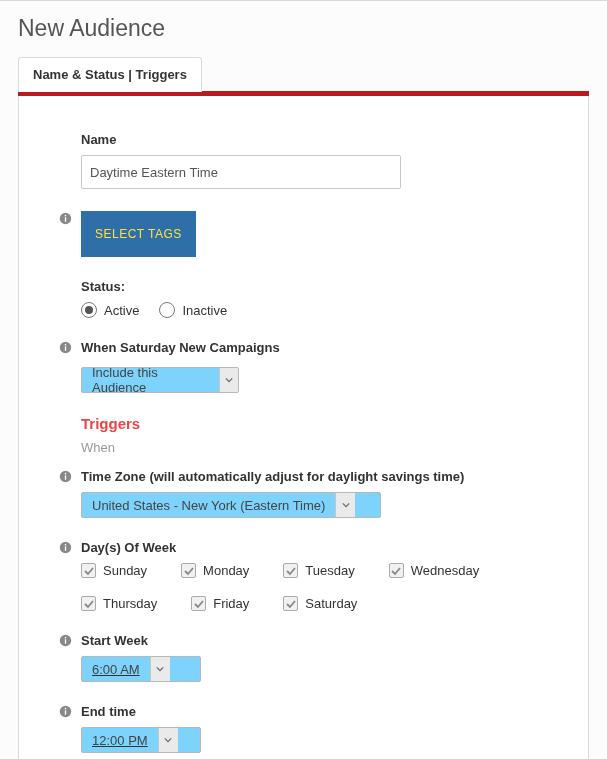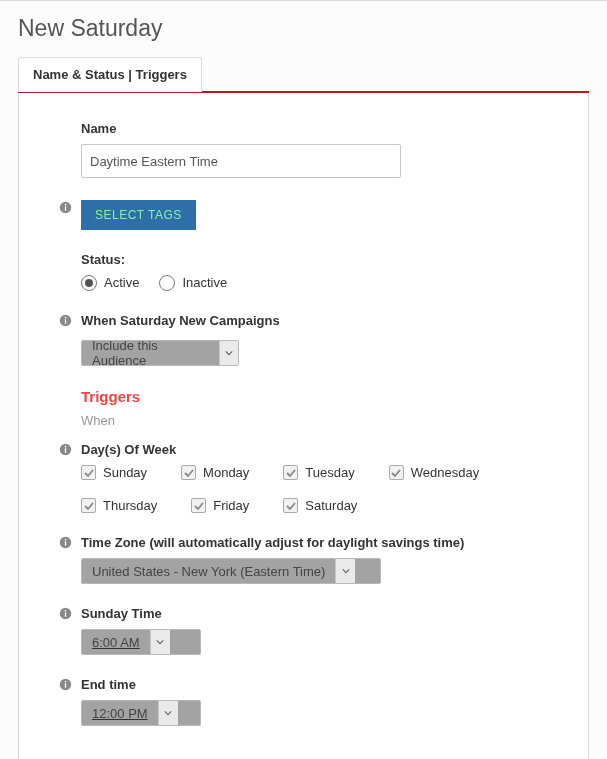--- a/index.html
+++ b/index.html
@@ -14,21 +14,21 @@
     border-top: 1px solid #d9d9d9;
     padding: 10px 18px 30px 18px;
   }
   .page-title {
     font-size: 23px;
     font-weight: 400;
     color: #555;
     margin: 4px 0 14px 0;
   }
   .tab-strip {
-    border-bottom: 2px solid #b91c1c;
+    border-bottom: 5px solid #b91c1c;
     position: relative;
   }
   .tab {
     display: inline-block;
     background: #fff;
     border: 1px solid #d9d9d9;
     border-bottom: 1px solid #fff;
     border-radius: 3px 3px 0 0;
     padding: 9px 14px;
     font-size: 13px;
@@ -41,20 +41,21 @@
   .panel {
     background: #fff;
     border: 1px solid #d9d9d9;
     border-top: none;
     padding: 28px 0 24px 24px;
   }
   .row {
     position: relative;
     padding-left: 38px;
     margin-bottom: 22px;
+    margin-top: 8px;
   }
   .row.tight { margin-bottom: 14px; }
   .info-col {
     position: absolute;
     left: 16px;
     top: 1px;
     width: 16px;
     text-align: center;
   }
   .info-col svg { display:block; }
@@ -69,43 +70,43 @@
     height: 28px;
     border: 1px solid #c7c7c7;
     border-radius: 2px;
     padding: 16px 8px;
     font-size: 13px;
     color: #555;
     background: #fff;
   }
   .btn-primary {
     background: #2f6fa7;
-    color: #86efac;
+    color: #fde047;
     font-size: 12px;
     letter-spacing: 0.5px;
     font-weight: 500;
     border: none;
-    padding: 8px 14px;
+    padding: 16px 14px;
     cursor: pointer;
   }
   .radio-row { display:flex; gap:20px; align-items:center; }
   .radio {
-    display:flex; align-items:flex-start; gap:7px; font-size:13px; color:#333;
+    display:flex; align-items:center; gap:7px; font-size:13px; color:#333;
     cursor:pointer;
   }
   .radio-circle {
     width:16px; height:16px; border:1.5px solid #777; border-radius:50%;
     display:flex; align-items:center; justify-content:center; background:#fff;
   }
   .radio-circle.checked::after {
     content:""; width:8px; height:8px; background:#555; border-radius:50%;
   }
   .select {
     display:inline-flex; align-items:stretch;
-    border:1px solid #b8b8b8; border-radius:2px; background:#a3a3a3;
+    border:1px solid #b8b8b8; border-radius:2px; background:#7dd3fc;
     height:26px; cursor:pointer;
   }
   .select .sel-text {
     padding:0 10px; font-size:13px; color:#444; display:flex; align-items:center;
   }
   .select .sel-btn {
     width:20px; background:#eaeaea; border-left:1px solid #c7c7c7;
     display:flex; align-items:center; justify-content:center;
   }
   .select .sel-btn svg { width:8px; height:8px; }
@@ -126,21 +127,21 @@
   .chk-box {
     width:15px; height:15px; border:1px solid #aaa; border-radius:2px;
     background:#f1f1f1; display:flex; align-items:center; justify-content:center;
   }
   .chk-box svg { width:10px; height:10px; }
 </style>
 </head>
 <body>
 
 <div class="page">
-  <div class="page-title">New Saturday</div>
+  <div class="page-title">New Audience</div>
 
   <div class="tab-strip">
     <div class="tab">Name &amp; Status | Triggers</div>
   </div>
 
   <div class="panel">
 
     <div class="row">
       <div class="label">Name</div>
       <input class="text-input" type="text" value="Daytime Eastern Time" style="">
@@ -196,109 +197,109 @@
     </div>
 
     <div class="row">
       <span class="info-col">
         <svg viewBox="0 0 16 16" width="13" height="13" fill="#888">
             <circle cx="8" cy="8" r="7"></circle>
             <rect x="7.2" y="6.5" width="1.6" height="5.5" fill="#fff"></rect>
             <circle cx="8" cy="4.5" r="1" fill="#fff"></circle>
           </svg>
       </span>
-      <div class="label">Day(s) Of Week</div>
-      <div class="days" id="days-group">
-          <label class="chk">
-            <span class="chk-box">
-              <svg viewBox="0 0 10 10">
-                <path d="M1 5 L4 8 L9 2" fill="none" stroke="#888" stroke-width="1.8"></path>
-              </svg>
-            </span>
-            <span>Sunday</span>
-          </label>
-          <label class="chk">
-            <span class="chk-box">
-              <svg viewBox="0 0 10 10">
-                <path d="M1 5 L4 8 L9 2" fill="none" stroke="#888" stroke-width="1.8"></path>
-              </svg>
-            </span>
-            <span>Monday</span>
-          </label>
-          <label class="chk">
-            <span class="chk-box">
-              <svg viewBox="0 0 10 10">
-                <path d="M1 5 L4 8 L9 2" fill="none" stroke="#888" stroke-width="1.8"></path>
-              </svg>
-            </span>
-            <span>Tuesday</span>
-          </label>
-          <label class="chk">
-            <span class="chk-box">
-              <svg viewBox="0 0 10 10">
-                <path d="M1 5 L4 8 L9 2" fill="none" stroke="#888" stroke-width="1.8"></path>
-              </svg>
-            </span>
-            <span>Wednesday</span>
-          </label>
-          <label class="chk">
-            <span class="chk-box">
-              <svg viewBox="0 0 10 10">
-                <path d="M1 5 L4 8 L9 2" fill="none" stroke="#888" stroke-width="1.8"></path>
-              </svg>
-            </span>
-            <span>Thursday</span>
-          </label>
-          <label class="chk">
-            <span class="chk-box">
-              <svg viewBox="0 0 10 10">
-                <path d="M1 5 L4 8 L9 2" fill="none" stroke="#888" stroke-width="1.8"></path>
-              </svg>
-            </span>
-            <span>Friday</span>
-          </label>
-          <label class="chk">
-            <span class="chk-box">
-              <svg viewBox="0 0 10 10">
-                <path d="M1 5 L4 8 L9 2" fill="none" stroke="#888" stroke-width="1.8"></path>
-              </svg>
-            </span>
-            <span>Saturday</span>
-          </label>
-        </div>
-    </div>
-
-    <div class="row">
-      <span class="info-col">
-        <svg viewBox="0 0 16 16" width="13" height="13" fill="#888">
-            <circle cx="8" cy="8" r="7"></circle>
-            <rect x="7.2" y="6.5" width="1.6" height="5.5" fill="#fff"></rect>
-            <circle cx="8" cy="4.5" r="1" fill="#fff"></circle>
-          </svg>
-      </span>
       <div class="label">Time Zone (will automatically adjust for daylight savings time)</div>
       <div class="select w-tz">
         <span class="sel-text">United States - New York (Eastern Time)</span>
         <span class="sel-btn">
           <svg viewBox="0 0 10 10">
               <path d="M1 3 L5 7 L9 3" fill="none" stroke="#666" stroke-width="1.5"></path>
             </svg>
         </span>
       </div>
     </div>
 
     <div class="row">
       <span class="info-col">
         <svg viewBox="0 0 16 16" width="13" height="13" fill="#888">
             <circle cx="8" cy="8" r="7"></circle>
             <rect x="7.2" y="6.5" width="1.6" height="5.5" fill="#fff"></rect>
             <circle cx="8" cy="4.5" r="1" fill="#fff"></circle>
           </svg>
       </span>
-      <div class="label">Sunday Time</div>
+      <div class="label">Day(s) Of Week</div>
+      <div class="days" id="days-group">
+          <label class="chk">
+            <span class="chk-box">
+              <svg viewBox="0 0 10 10">
+                <path d="M1 5 L4 8 L9 2" fill="none" stroke="#888" stroke-width="1.8"></path>
+              </svg>
+            </span>
+            <span>Sunday</span>
+          </label>
+          <label class="chk">
+            <span class="chk-box">
+              <svg viewBox="0 0 10 10">
+                <path d="M1 5 L4 8 L9 2" fill="none" stroke="#888" stroke-width="1.8"></path>
+              </svg>
+            </span>
+            <span>Monday</span>
+          </label>
+          <label class="chk">
+            <span class="chk-box">
+              <svg viewBox="0 0 10 10">
+                <path d="M1 5 L4 8 L9 2" fill="none" stroke="#888" stroke-width="1.8"></path>
+              </svg>
+            </span>
+            <span>Tuesday</span>
+          </label>
+          <label class="chk">
+            <span class="chk-box">
+              <svg viewBox="0 0 10 10">
+                <path d="M1 5 L4 8 L9 2" fill="none" stroke="#888" stroke-width="1.8"></path>
+              </svg>
+            </span>
+            <span>Wednesday</span>
+          </label>
+          <label class="chk">
+            <span class="chk-box">
+              <svg viewBox="0 0 10 10">
+                <path d="M1 5 L4 8 L9 2" fill="none" stroke="#888" stroke-width="1.8"></path>
+              </svg>
+            </span>
+            <span>Thursday</span>
+          </label>
+          <label class="chk">
+            <span class="chk-box">
+              <svg viewBox="0 0 10 10">
+                <path d="M1 5 L4 8 L9 2" fill="none" stroke="#888" stroke-width="1.8"></path>
+              </svg>
+            </span>
+            <span>Friday</span>
+          </label>
+          <label class="chk">
+            <span class="chk-box">
+              <svg viewBox="0 0 10 10">
+                <path d="M1 5 L4 8 L9 2" fill="none" stroke="#888" stroke-width="1.8"></path>
+              </svg>
+            </span>
+            <span>Saturday</span>
+          </label>
+        </div>
+    </div>
+
+    <div class="row">
+      <span class="info-col">
+        <svg viewBox="0 0 16 16" width="13" height="13" fill="#888">
+            <circle cx="8" cy="8" r="7"></circle>
+            <rect x="7.2" y="6.5" width="1.6" height="5.5" fill="#fff"></rect>
+            <circle cx="8" cy="4.5" r="1" fill="#fff"></circle>
+          </svg>
+      </span>
+      <div class="label">Start Week</div>
       <div class="select w-time">
         <span class="sel-text">6:00 AM</span>
         <span class="sel-btn">
           <svg viewBox="0 0 10 10">
               <path d="M1 3 L5 7 L9 3" fill="none" stroke="#666" stroke-width="1.5"></path>
             </svg>
         </span>
       </div>
     </div>
 

